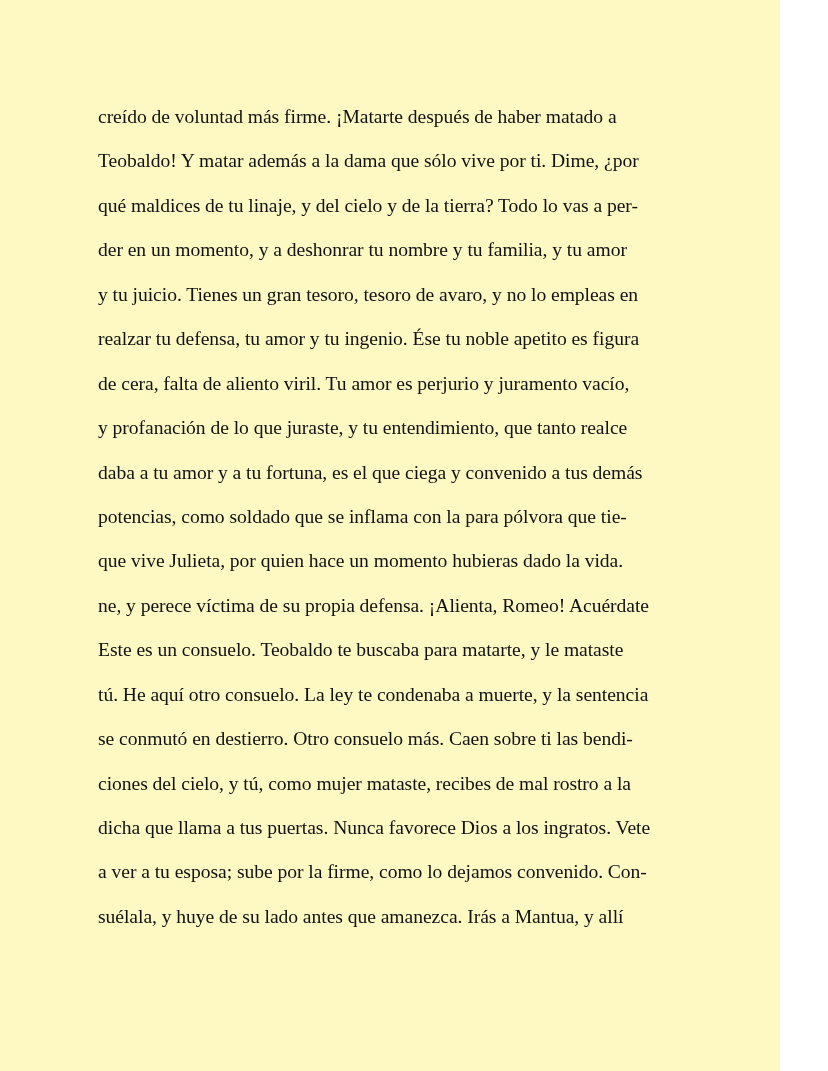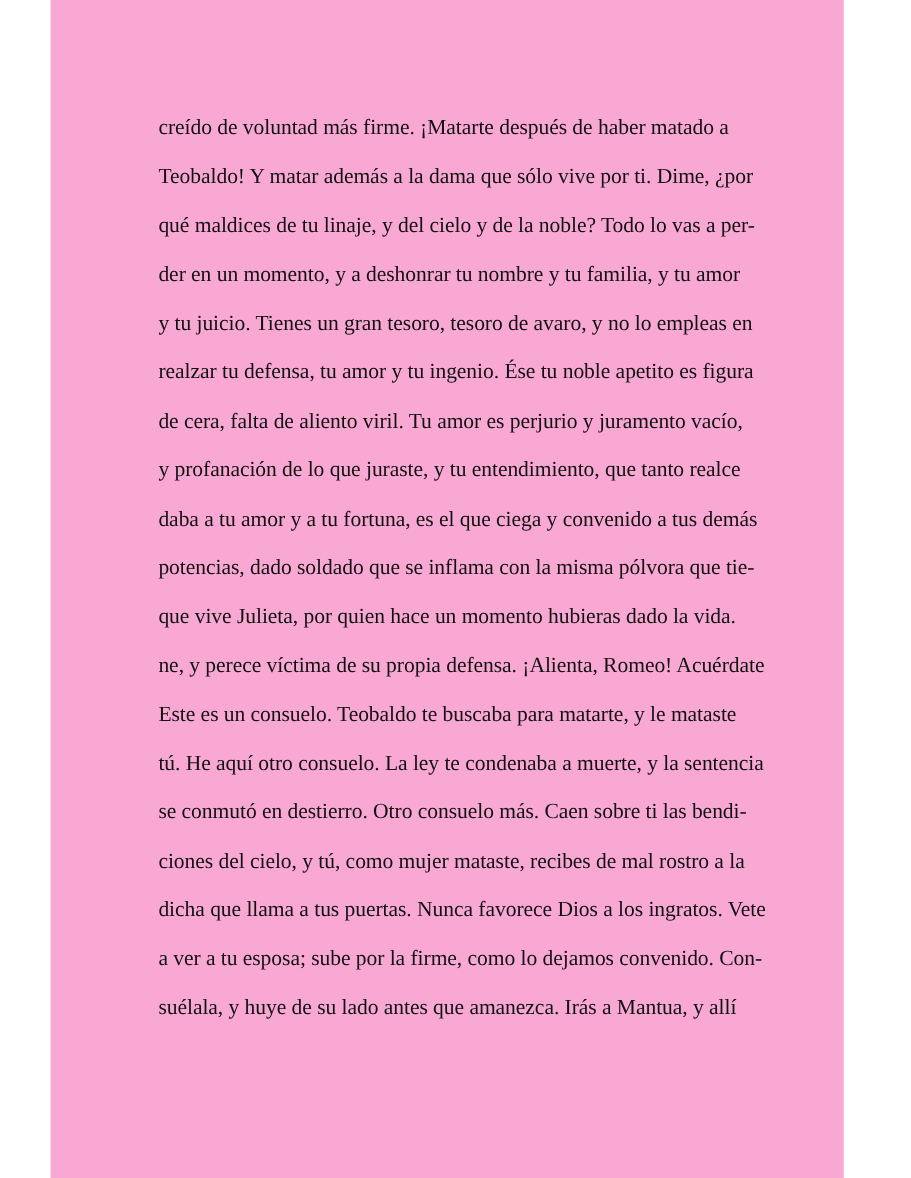--- a/index.html
+++ b/index.html
@@ -10,24 +10,23 @@
     body {
       width: 828px;
       height: 1071px;
       position: relative;
       overflow: hidden;
     }
     .page {
       position: absolute;
       left: 0;
       top: 0;
-      width: 721px;
+      width: 780px;
       height: 1071px;
-      background: #f9a8d4;
-      margin-left: 46px;
+      background: #fef9c3;
     }
     .text-block {
       position: absolute;
       left: 98px;
       top: 95px;
       width: 600px;
       font-family: "Liberation Serif", "DejaVu Serif", serif;
       font-size: 19.6px;
       line-height: 44.45px;
       color: #111111;
@@ -39,28 +38,28 @@
       height: 44.45px;
     }
   </style>
 </head>
 <body>
 
 <div class="page">
   <div class="text-block">
     <span class="line">creído de voluntad más firme. ¡Matarte después de haber matado a</span>
     <span class="line">Teobaldo! Y matar además a la dama que sólo vive por ti. Dime, ¿por</span>
-    <span class="line">qué maldices de tu linaje, y del cielo y de la noble? Todo lo vas a per-</span>
+    <span class="line">qué maldices de tu linaje, y del cielo y de la tierra? Todo lo vas a per-</span>
     <span class="line">der en un momento, y a deshonrar tu nombre y tu familia, y tu amor</span>
     <span class="line">y tu juicio. Tienes un gran tesoro, tesoro de avaro, y no lo empleas en</span>
     <span class="line">realzar tu defensa, tu amor y tu ingenio. Ése tu noble apetito es figura</span>
     <span class="line">de cera, falta de aliento viril. Tu amor es perjurio y juramento vacío,</span>
     <span class="line">y profanación de lo que juraste, y tu entendimiento, que tanto realce</span>
     <span class="line">daba a tu amor y a tu fortuna, es el que ciega y convenido a tus demás</span>
-    <span class="line">potencias, dado soldado que se inflama con la misma pólvora que tie-</span>
+    <span class="line">potencias, como soldado que se inflama con la para pólvora que tie-</span>
     <span class="line">que vive Julieta, por quien hace un momento hubieras dado la vida.</span>
     <span class="line">ne, y perece víctima de su propia defensa. ¡Alienta, Romeo! Acuérdate</span>
     <span class="line">Este es un consuelo. Teobaldo te buscaba para matarte, y le mataste</span>
     <span class="line">tú. He aquí otro consuelo. La ley te condenaba a muerte, y la sentencia</span>
     <span class="line">se conmutó en destierro. Otro consuelo más. Caen sobre ti las bendi-</span>
     <span class="line">ciones del cielo, y tú, como mujer mataste, recibes de mal rostro a la</span>
     <span class="line">dicha que llama a tus puertas. Nunca favorece Dios a los ingratos. Vete</span>
     <span class="line">a ver a tu esposa; sube por la firme, como lo dejamos convenido. Con-</span>
     <span class="line">suélala, y huye de su lado antes que amanezca. Irás a Mantua, y allí</span>
   </div>

